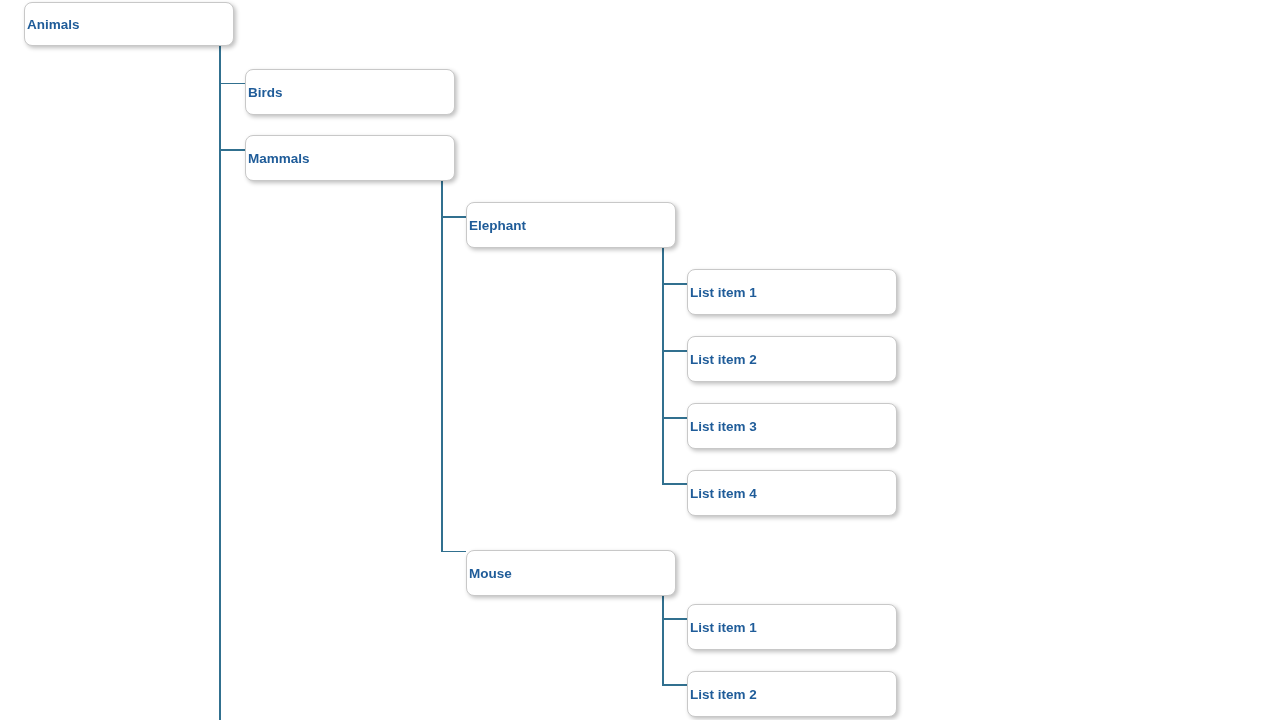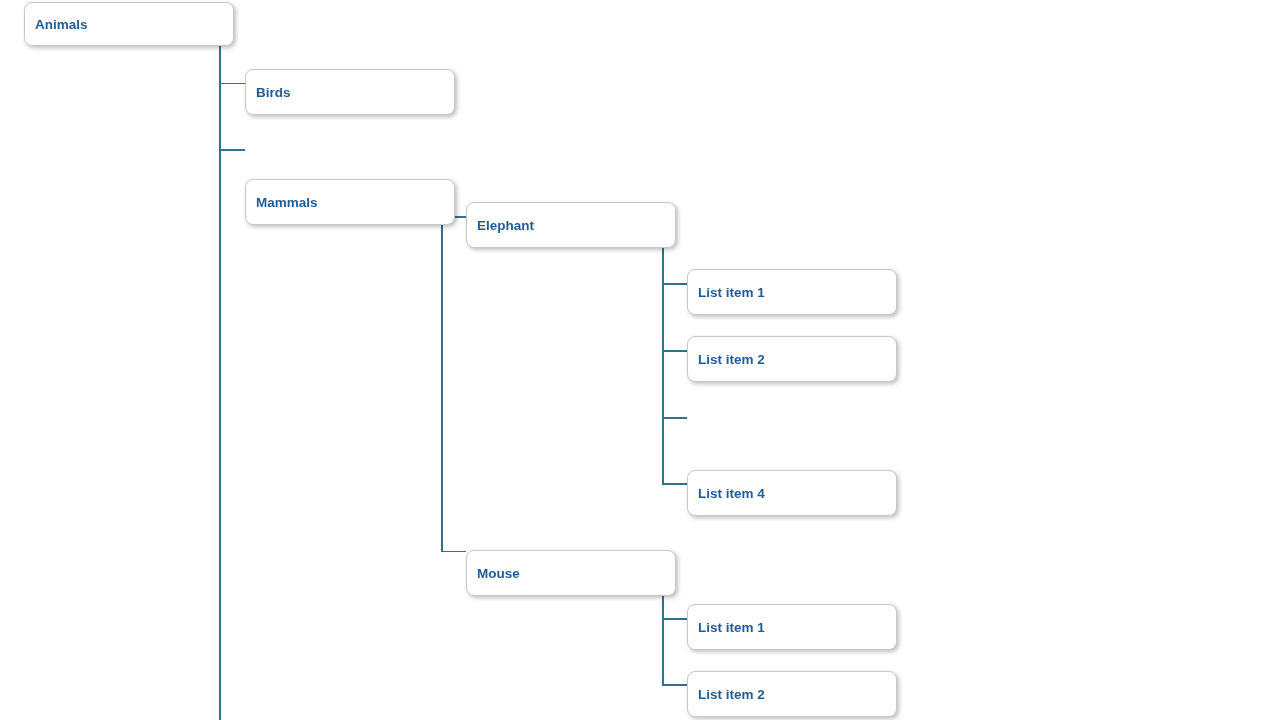--- a/index.html
+++ b/index.html
@@ -29,21 +29,21 @@
   .node {
     position: absolute;
     width: 210px;
     height: 46px;
     background: var(--node-bg);
     border: 1px solid var(--node-border);
     border-radius: 8px;
     box-shadow: 2px 2px 4px rgba(0,0,0,0.25);
     display: flex;
     align-items: center;
-    padding-left: 10px;
+    padding-left: 2px;
     cursor: pointer;
   }
   .node .label {
     font-size: 13.5px;
     font-weight: bold;
     color: var(--node-text);
     white-space: nowrap;
   }
   .vline {
     position: absolute;
@@ -80,36 +80,39 @@
   <div class="hline" style="left:662px; top:684px; width:25px;"></div>
 
   <div class="node" style="left:24px; top:2px; height:44px;">
     <span class="label">Animals</span>
   </div>
 
   <div class="node" style="left:245px; top:69px;">
     <span class="label">Birds</span>
   </div>
 
-  <div class="node" style="left:245px; top:135px;margin-top:44px;">
+  <div class="node" style="left:245px; top:135px;">
     <span class="label">Mammals</span>
   </div>
 
   <div class="node" style="left:466px; top:202px;">
     <span class="label">Elephant</span>
   </div>
 
   <div class="node" style="left:687px; top:269px;">
     <span class="label">List item 1</span>
   </div>
 
   <div class="node" style="left:687px; top:336px;">
     <span class="label">List item 2</span>
   </div>
 
+  <div class="node" style="left:687px; top:403px;">
+    <span class="label">List item 3</span>
+  </div>
 
   <div class="node" style="left:687px; top:470px;align-items:center;">
     <span class="label">List item 4</span>
   </div>
 
   <div class="node" style="left:466px; top:537px;margin-top:13px;">
     <span class="label">Mouse</span>
   </div>
 
   <div class="node" style="left:687px; top:604px;">

